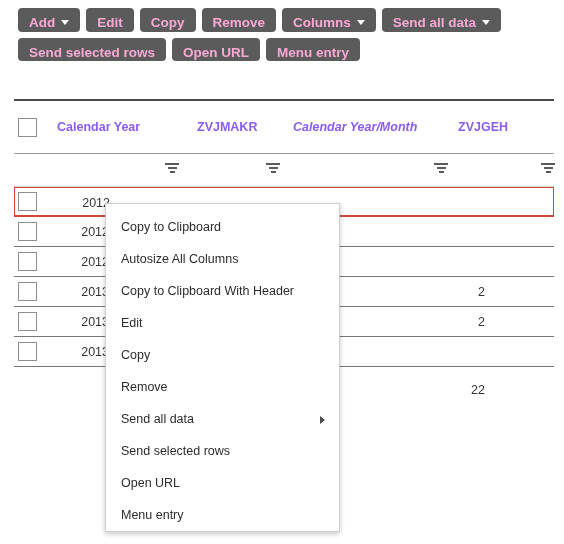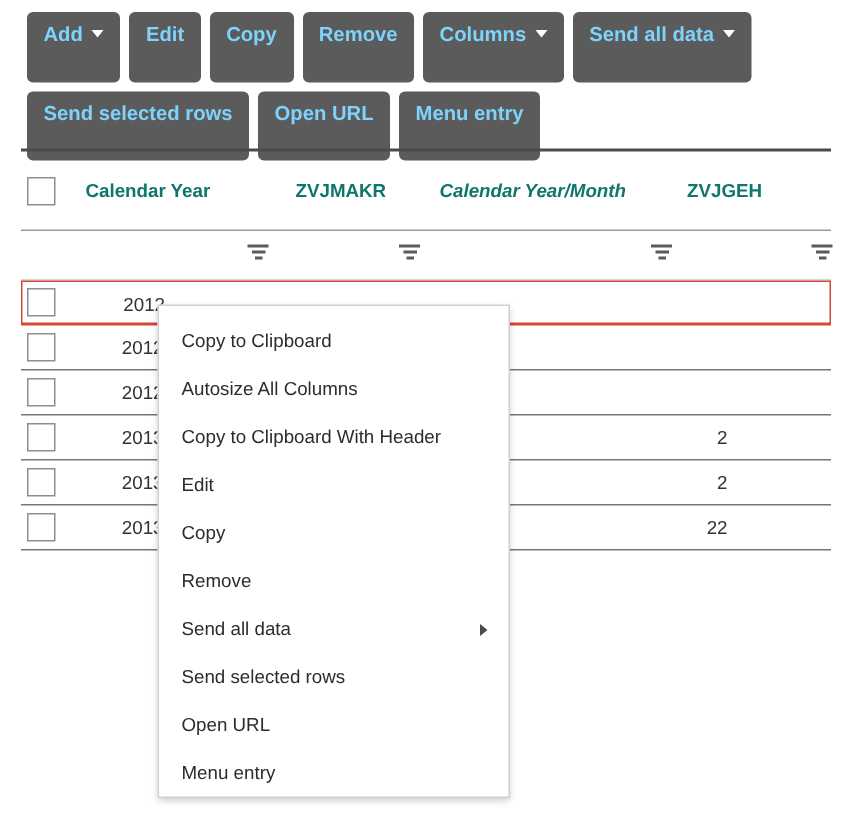--- a/index.html
+++ b/index.html
@@ -24,28 +24,28 @@
     width: 540px;
   }
   .btn-row {
     display: flex;
     align-items: flex-start;
     gap: 6px;
     margin-bottom: 6px;
   }
   .btn {
     background: #5b5b5b;
-    color: #7dd3fc;
+    color: #f9a8d4;
     border: none;
     border-radius: 4px;
     font-family: "Liberation Sans", sans-serif;
     font-size: 13.5px;
     font-weight: bold;
     line-height: 1;
-    padding: 8px 11px 25px 11px;
+    padding: 8px 11px 2px 11px;
     cursor: pointer;
     display: inline-flex;
     align-items: center;
     white-space: nowrap;
   }
   .btn .caret {
     display: inline-block;
     width: 0;
     height: 0;
     margin-left: 6px;
@@ -66,21 +66,21 @@
     position: relative;
     height: 52px;
     border-bottom: 1px solid #9a9a9a;
   }
   .hdr-cell {
     position: absolute;
     top: 0;
     height: 52px;
     line-height: 52px;
     font-size: 12.5px;
-    color: #0f766e;
+    color: #8b5cf6;
     font-weight: bold;
     white-space: nowrap;
   }
   .chk {
     box-sizing: border-box;
     width: 19px;
     height: 19px;
     border: 1px solid #8e8e8e;
     background: #ffffff;
     display: inline-block;
@@ -285,21 +285,21 @@
         <div class="cell" style="left: 43px; width: 52px; text-align: right;">2013</div>
         <div class="cell" style="left: 183px;"></div>
         <div class="cell" style="left: 279px;"></div>
         <div class="cell" style="left: 419px; width: 52px; text-align: right;">2</div>
       </div>
       <div class="row">
         <span class="chk row-chk"></span>
         <div class="cell" style="left: 43px; width: 52px; text-align: right;">2013</div>
         <div class="cell" style="left: 183px;"></div>
         <div class="cell" style="left: 279px;"></div>
-        <div class="cell" style="left: 419px; width: 52px; text-align: right;">22</div>
+        <div class="cell" style="left: 419px; width: 52px; text-align: right; margin-top: 38px;">22</div>
       </div>
     </div>
 </div>
 
 <div id="context-menu">
     <div class="menu-item"><span>Copy to Clipboard</span></div>
     <div class="menu-item"><span>Autosize All Columns</span></div>
     <div class="menu-item"><span>Copy to Clipboard With Header</span></div>
     <div class="menu-item"><span>Edit</span></div>
     <div class="menu-item"><span>Copy</span></div>

